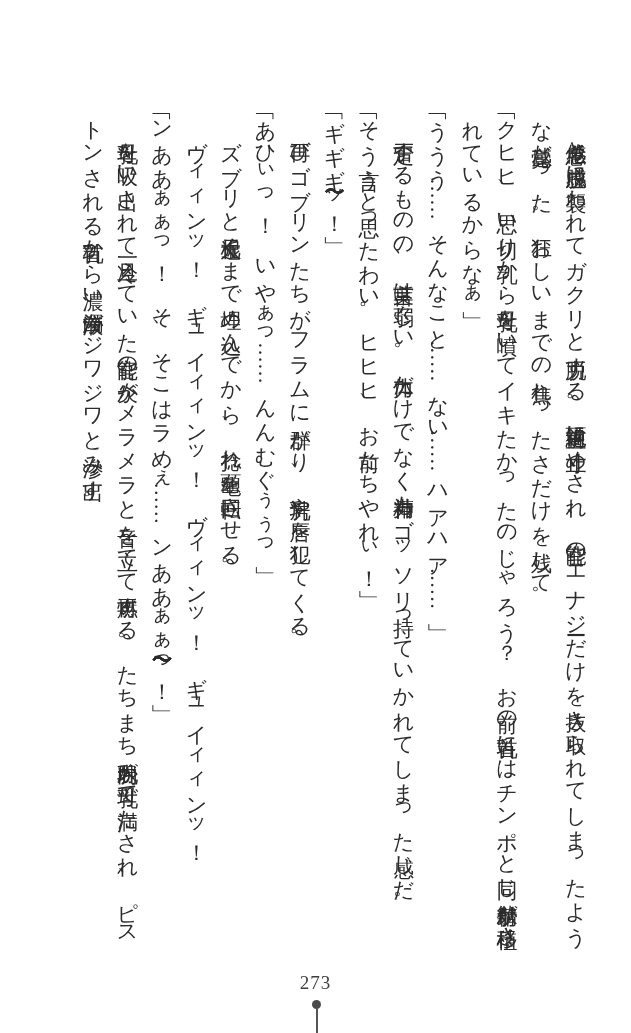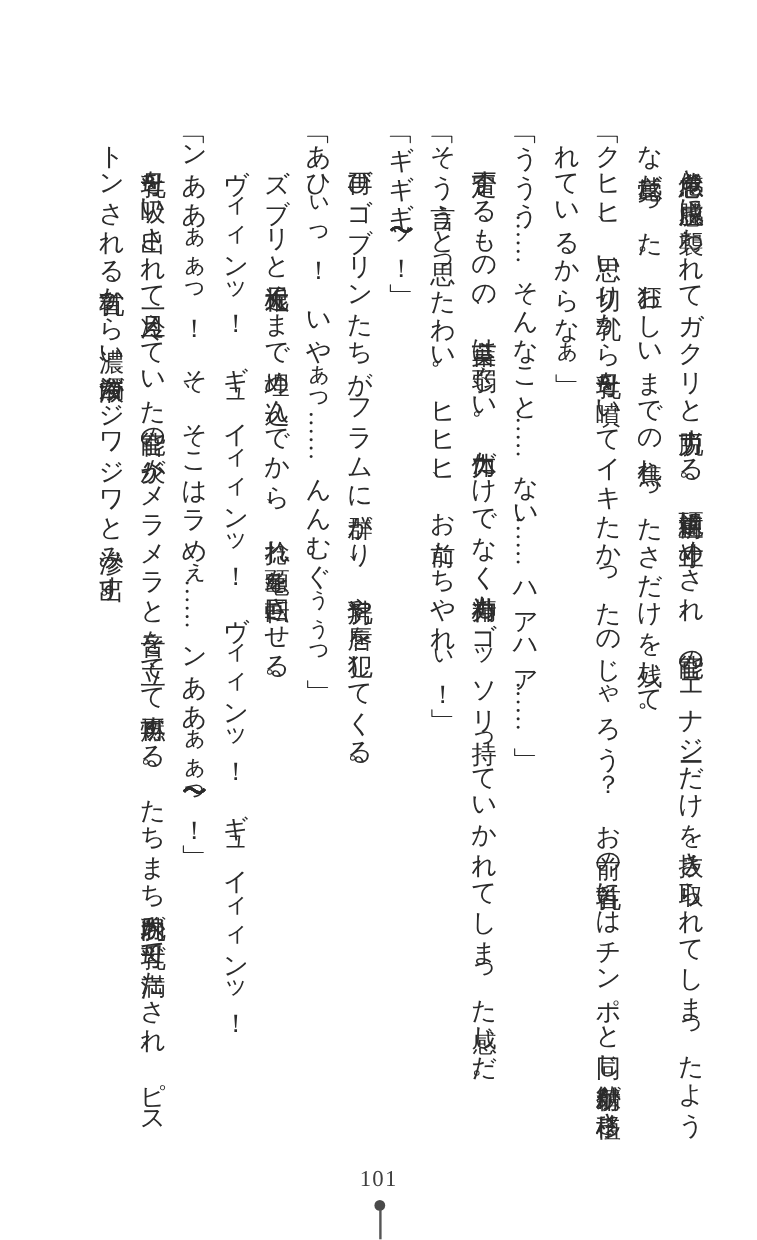--- a/index.html
+++ b/index.html
@@ -74,18 +74,18 @@
     <p>「そう言うと思ったわい。ヒヒヒ、お前たちやれぃ！」</p>
     <p>「ギギギ〜〜〜〜ッ！」</p>
     <p class="indent">再びゴブリンたちがフラムに群がり、乳房や唇を犯してくる。</p>
     <p>「あひぃっ！　いやぁっ……んんむぐぅぅっ」</p>
     <p class="indent">ズブリと根元近くまで埋め込んでから、捻れ亀頭を回転させる。</p>
     <p class="indent">ヴィィンッ！　ギュイィィンッ！　ヴィィンッ！　ギュイィィンッ！</p>
     <p>「ンああぁぁっ！　そ、そこはラめぇ……ンああぁぁ〜〜〜〜〜〜〜っ！」</p>
     <p class="indent">母乳を吸い出されて一旦冷えていた官能の炎がメラメラと音を立てて再燃する。たちまち乳腺内が母乳で満たされ、ピストンされる乳首から濃い白濁液がジワジワと滲み出す。</p>
   </div>
 
-  <div class="page-number">101</div>
+  <div class="page-number">273</div>
 
   <div class="footer-marker-dot"></div>
   <div class="footer-marker-line"></div>
 
 </div>
 
 </body></html>

